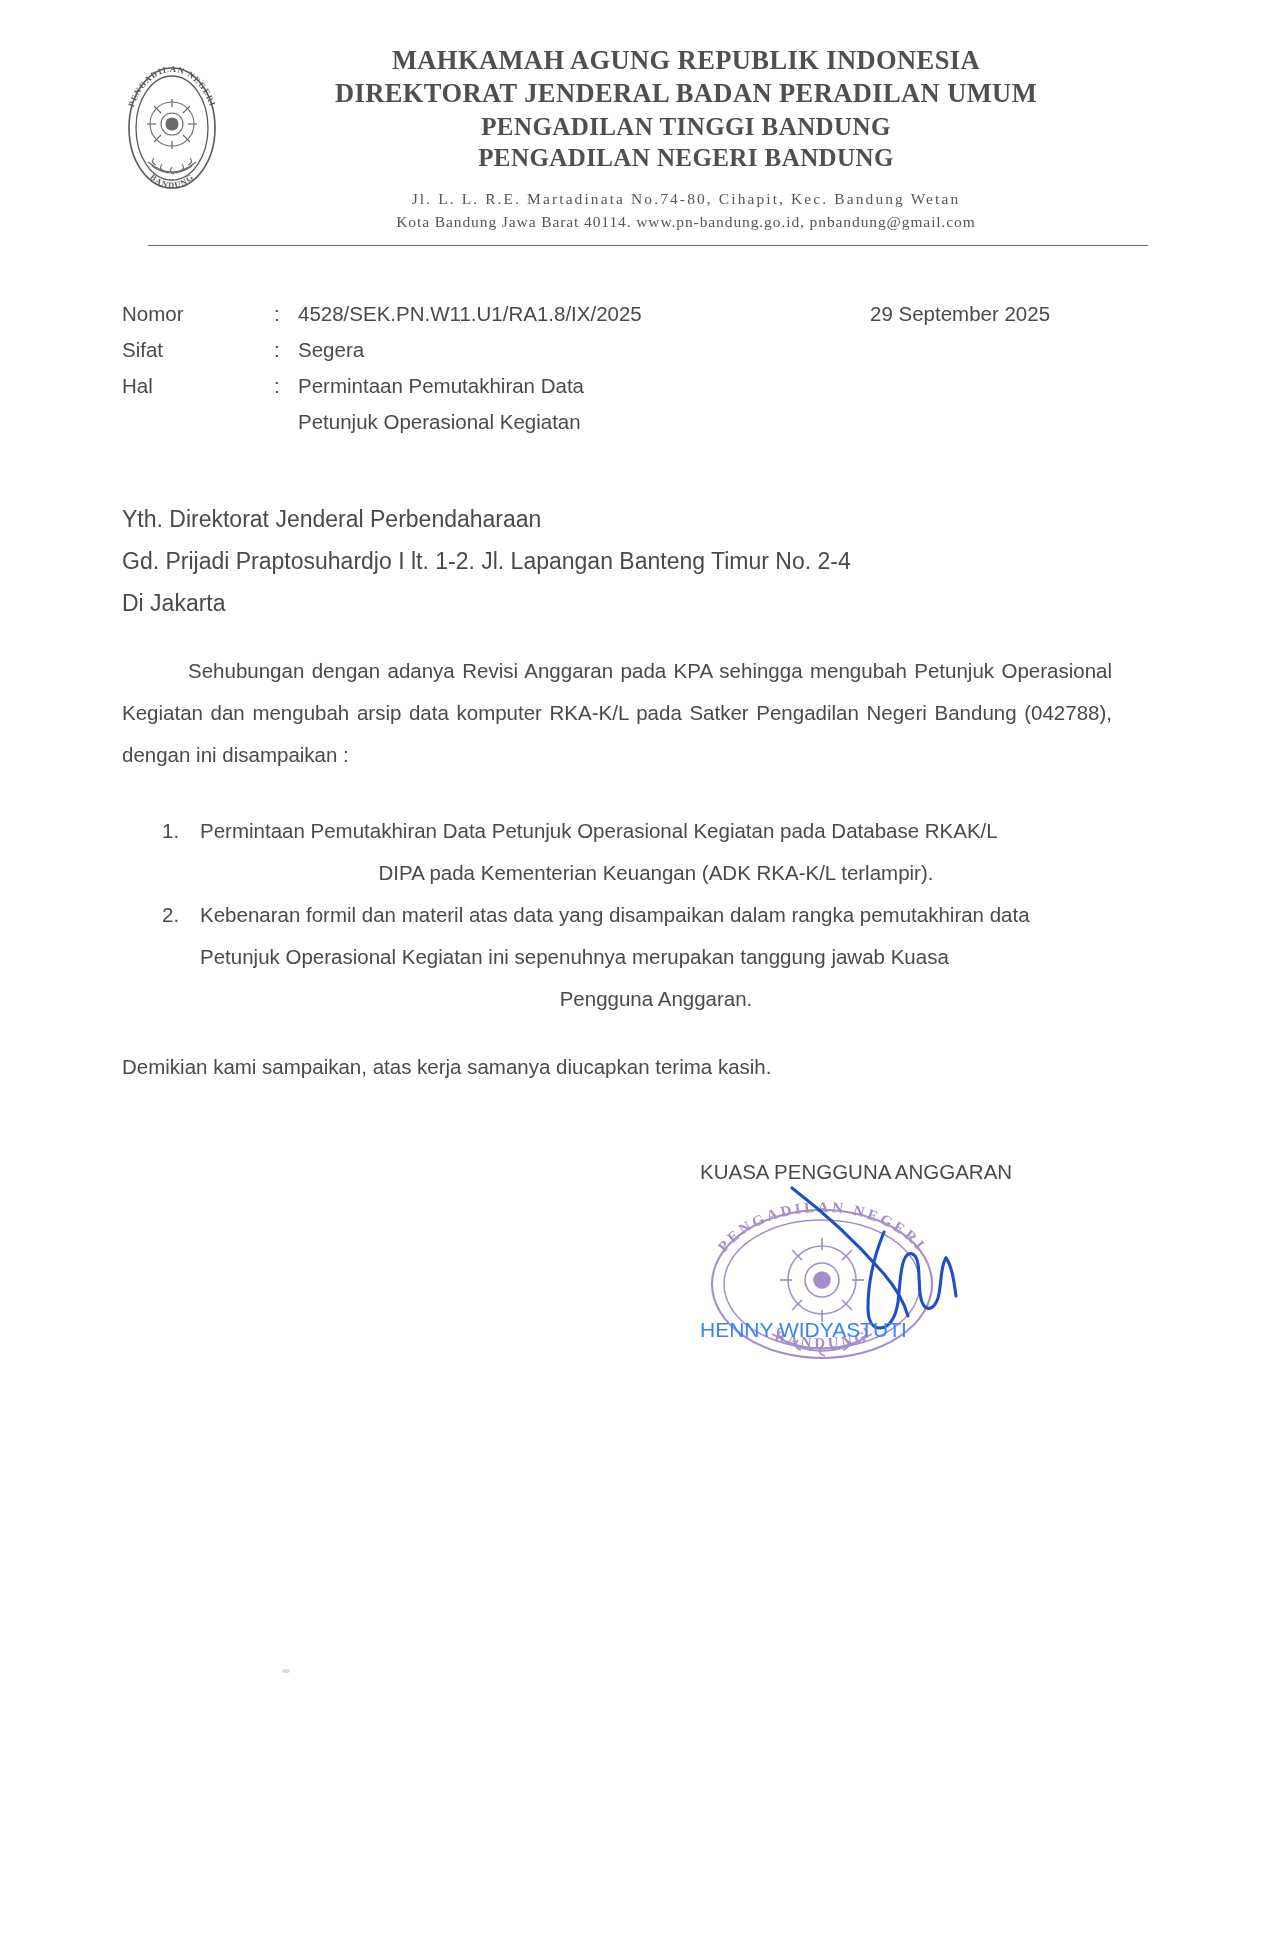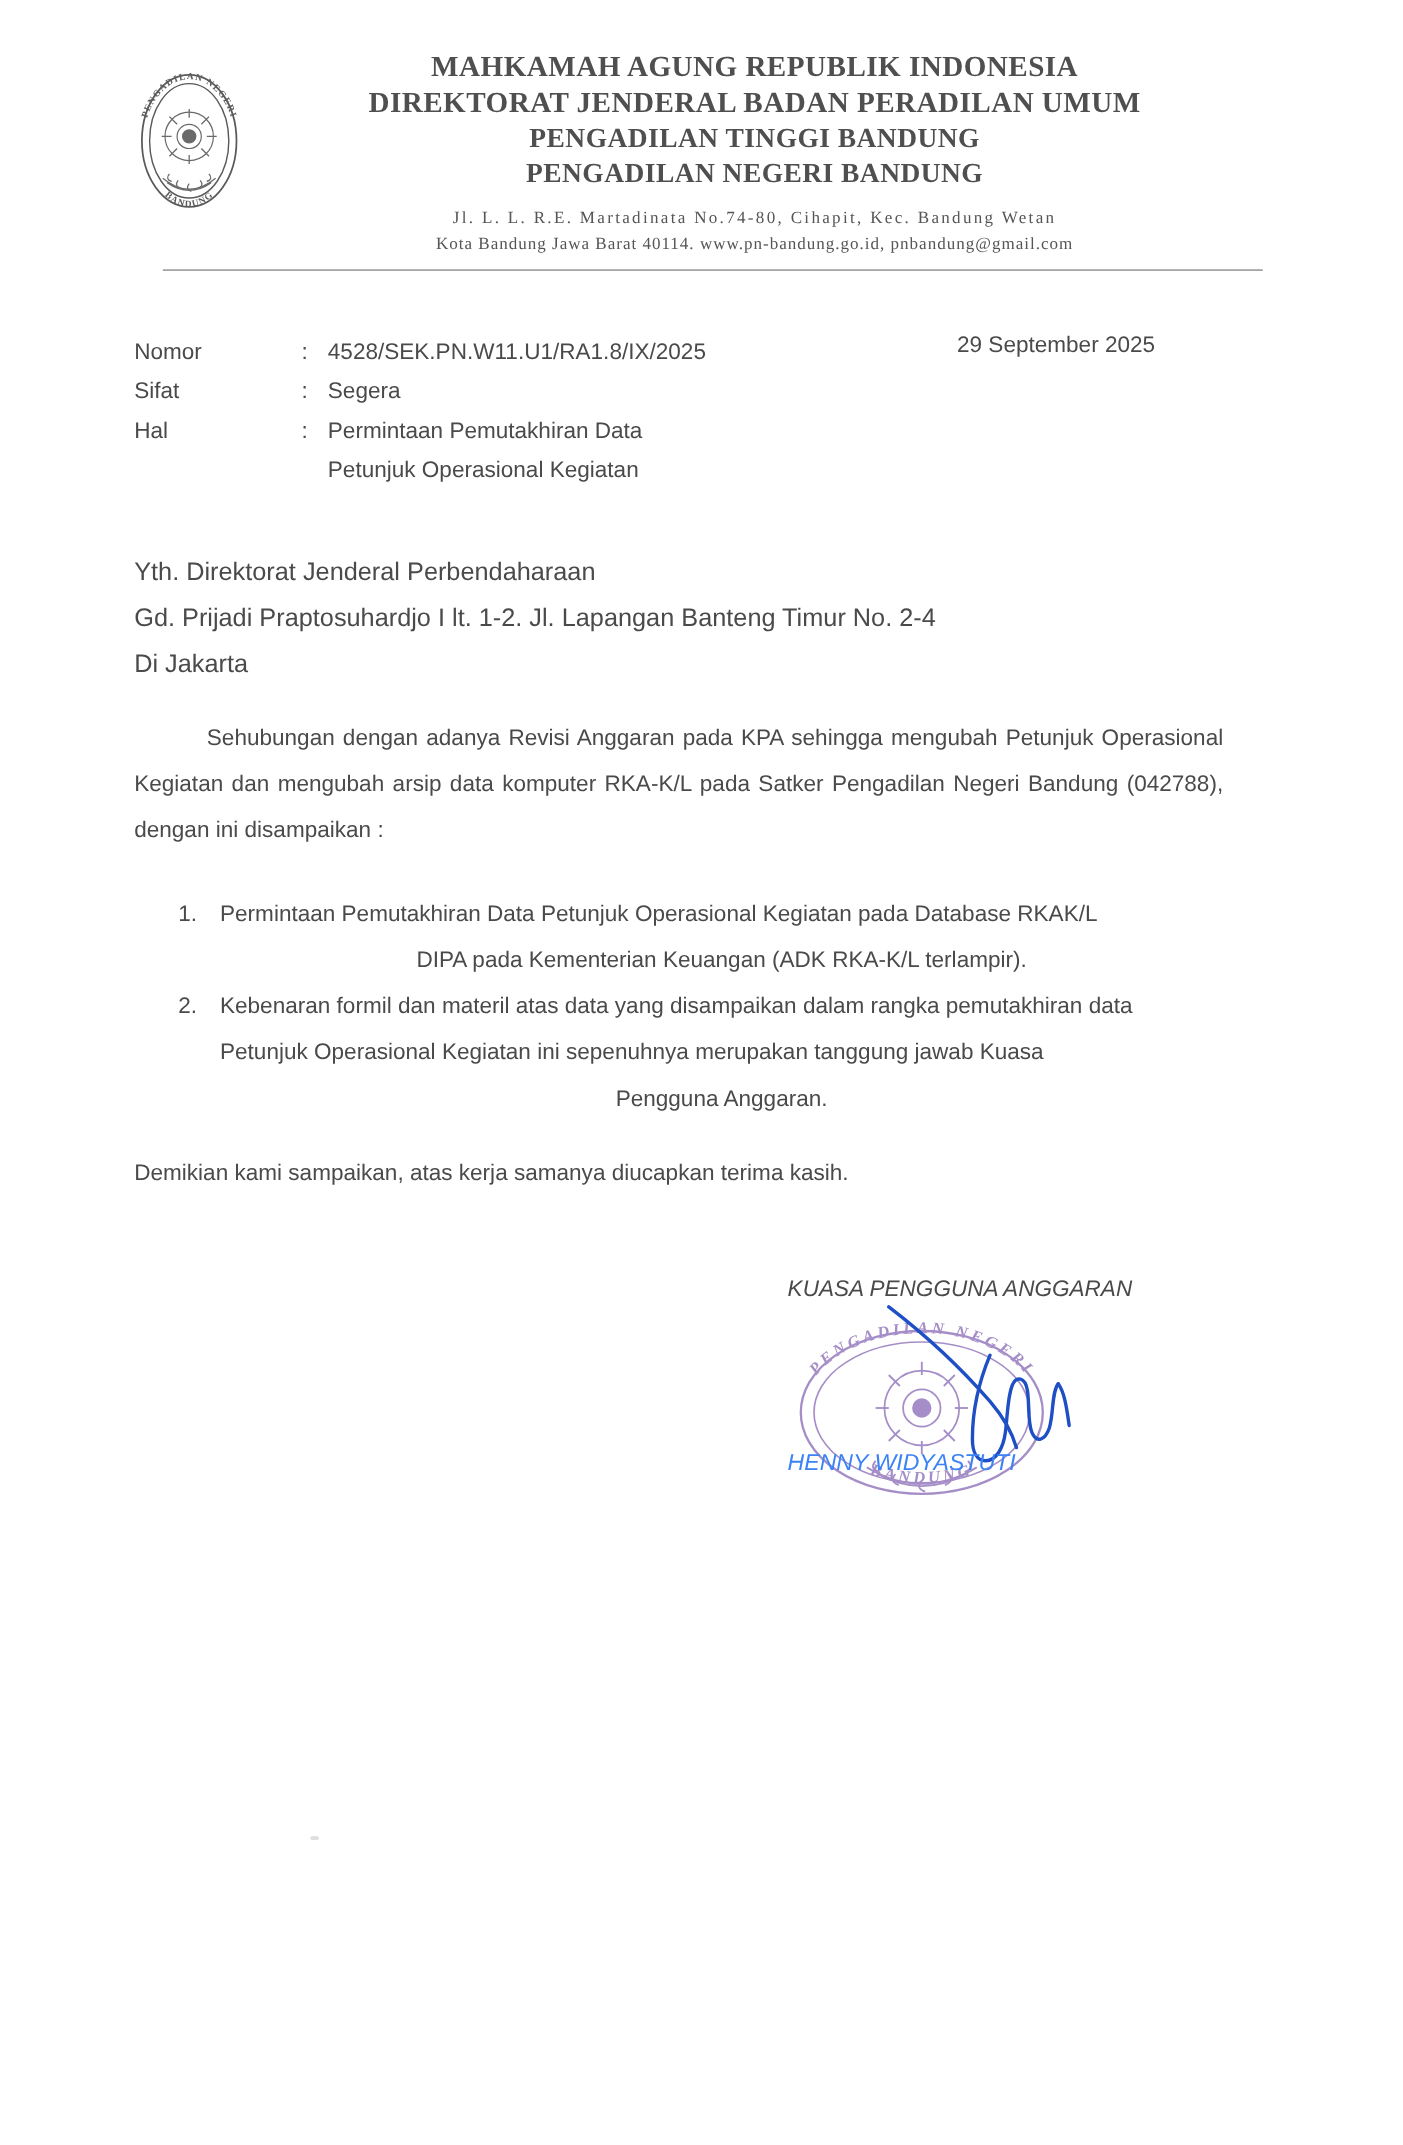--- a/index.html
+++ b/index.html
@@ -77,21 +77,21 @@
 
   
   #meta {
     position: absolute;
     left: 122px;
     top: 302px;
     width: 1030px;
   }
   .meta-row {
     display: flex;
-    align-items: center;
+    align-items: flex-start;
     height: 36px;
     font-size: 20.5px;
     color: #4a4a4a;
   }
   .meta-label { width: 152px; flex: 0 0 152px; }
   .meta-colon { width: 24px; flex: 0 0 24px; }
   .meta-value { flex: 1 1 auto; }
   .meta-date {
     position: absolute;
     left: 748px;
@@ -163,24 +163,23 @@
     top: 1046px;
     width: 990px;
     font-size: 20.5px;
     line-height: 42px;
     color: #4a4a4a;
   }
 
   
   #signature {
     position: absolute;
-    left: 716px;
+    left: 700px;
     top: 1160px;
     width: 400px;
-    font-style: italic;
   }
   #sig-title {
     font-size: 20.5px;
     color: #4a4a4a;
     white-space: nowrap;
     text-align: left;
   }
   #sig-name {
     position: absolute;
     left: 0px;

